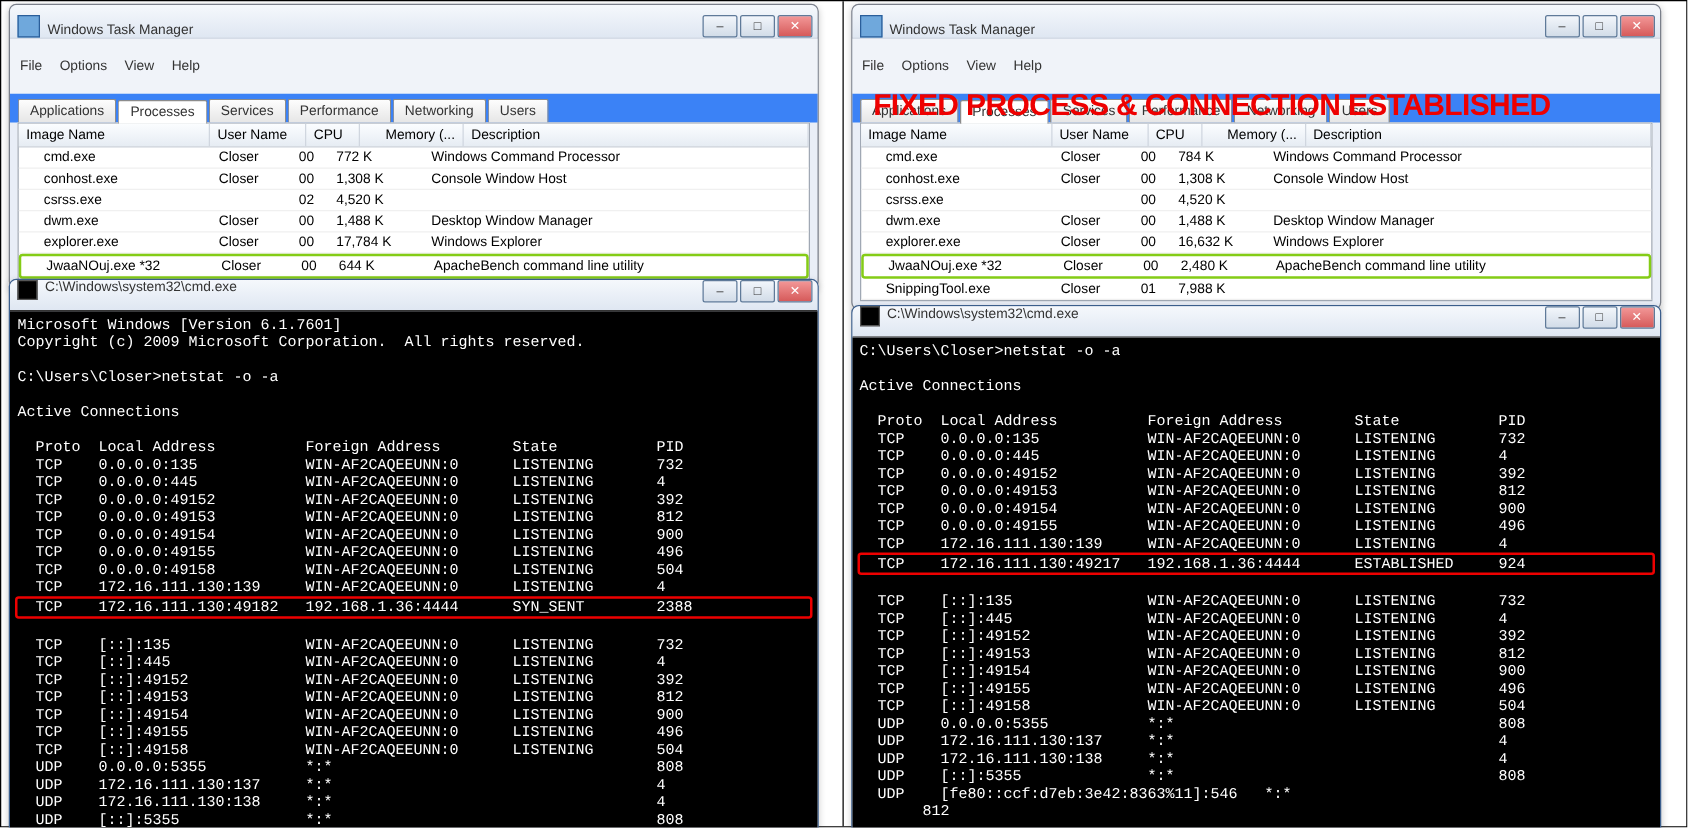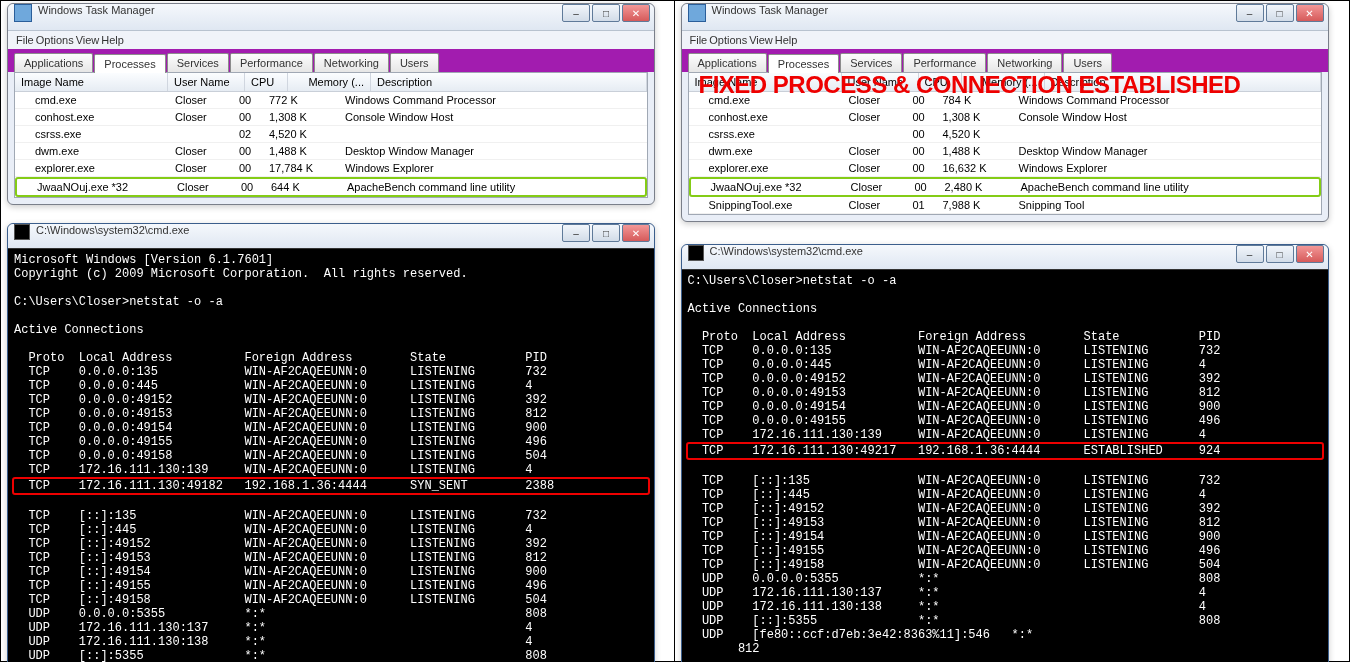--- a/index.html
+++ b/index.html
@@ -3,28 +3,28 @@
 <meta charset="utf-8">
 <style>
 body{margin:0;background:#fff;font-family:"Segoe UI",Tahoma,sans-serif;font-size:11px;color:#000}
 .stage{width:1350px;height:662px;position:relative;border:1px solid #000;box-sizing:border-box;display:flex}
 .pane{width:674px;height:660px;position:relative;border-right:1px solid #000;box-sizing:border-box}
 .pane:last-child{border-right:none;width:675px}
 .overlay-label{position:absolute;top:70px;left:24px;font-size:24px;font-weight:bold;color:#e00;z-index:5;letter-spacing:-0.5px}
 
 .win{position:absolute;border:1px solid #7a7f8a;border-radius:6px;background:#e9eef7;box-shadow:0 2px 6px rgba(0,0,0,.2)}
 .win-tm{top:2px;left:6px;width:646px}
-.titlebar{height:26px;background:linear-gradient(#f5f8fc,#dfe7f2);display:flex;align-items:flex-start;border-bottom:1px solid #b8c2cf;border-radius:6px 6px 0 0}
+.titlebar{height:26px;background:linear-gradient(#f5f8fc,#dfe7f2);display:flex;align-items:flex-end;border-bottom:1px solid #b8c2cf;border-radius:6px 6px 0 0}
 .titlebar .icon{width:16px;height:16px;margin:0 6px;background:#6fa8dc;border:1px solid #2a5e9a}
 .title{color:#333;flex:1}
 .winbtns{display:flex;margin-right:4px;gap:2px}
 .winbtn{width:26px;height:16px;border:1px solid #5f7a99;background:linear-gradient(#f2f6fb,#d2dce8);border-radius:2px;font-size:10px;display:flex;align-items:center;justify-content:center;color:#333}
 .winbtn.close{background:linear-gradient(#f29797,#d65a5a);color:#fff}
-.menubar{padding:3px 8px;display:flex;gap:2px;color:#333;background:#f0f3f9}
-.tabs{display:flex;padding:4px 6px 0 6px;background:#a21caf}
+.menubar{padding:16px 8px;display:flex;gap:14px;color:#333;background:#f0f3f9}
+.tabs{display:flex;padding:4px 6px 0 6px;background:#3b82f6}
 .tab{padding:3px 9px;border:1px solid #8c8c8c;border-bottom:none;background:linear-gradient(#fdfdfd,#e6e6e6);margin-right:1px;border-radius:2px 2px 0 0;color:#333}
 .tab.active{background:#fff;position:relative;top:1px}
 .grid{background:#fff;border:1px solid #a0a8b4;margin:0 6px 6px 6px}
 .ghdr{display:flex;border-bottom:1px solid #c9cfd8;background:linear-gradient(#fbfdff,#e6ecf3);font-size:11px}
 .gh{padding:3px 6px;border-right:1px solid #d0d6df}
 .gh.img{width:140px}.gh.usr{width:64px}.gh.cpu{width:30px}.gh.mem{width:70px;text-align:right}.gh.des{flex:1}
 .grow{display:flex;padding:2px 20px;border-bottom:1px solid #f0f0f0}
 .gc.img{width:140px}.gc.usr{width:64px}.gc.cpu{width:30px}.gc.mem{width:70px;text-align:left;padding-right:6px}.gc.des{flex:1}
 .hl-row{border:2px solid #84cc16;border-radius:3px}
 
@@ -233,21 +233,20 @@
             <div class="gc usr">Closer</div>
             <div class="gc cpu">00</div>
             <div class="gc mem">2,480 K</div>
             <div class="gc des">ApacheBench command line utility</div>
           </div>
           <div class="grow">
             <div class="gc img">SnippingTool.exe</div>
             <div class="gc usr">Closer</div>
             <div class="gc cpu">01</div>
             <div class="gc mem">7,988 K</div>
-            <div class="gc des">Snipping Tool</div>
           </div>
         </div>
       </div>
       <div class="win win-cmd" style="position: absolute; top: 243px; left: 6px;">
         <div class="cmd-title">
           <span class="icon"></span>
           <span class="title">C:\Windows\system32\cmd.exe</span>
           <div class="winbtns">
             <div class="winbtn">–</div>
             <div class="winbtn">□</div>

